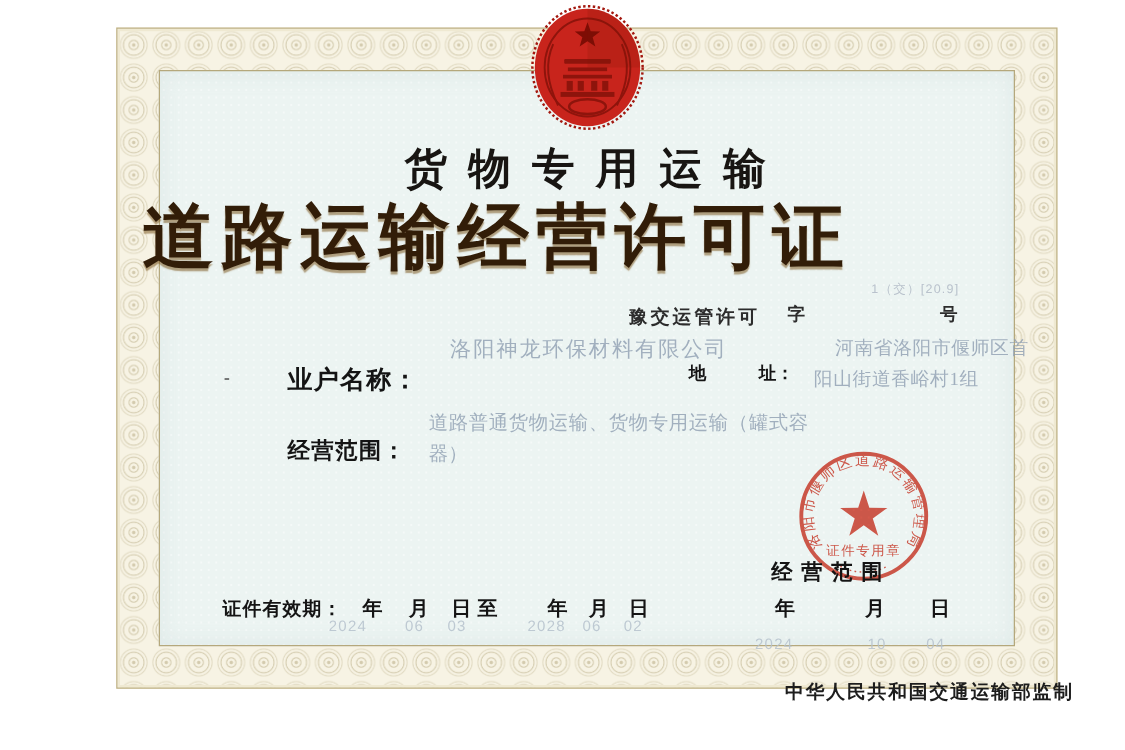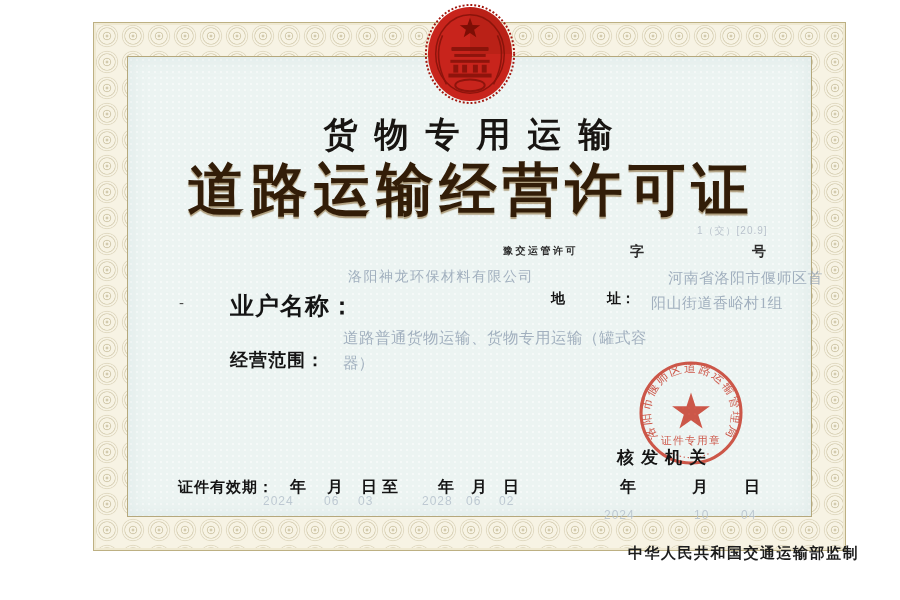--- a/index.html
+++ b/index.html
@@ -33,50 +33,50 @@
     box-shadow: inset 0 0 18px rgba(180,200,200,.25);
   }
 
   .country-title{
     left:118px;top:112px;width:700px;text-align:center;
     font-size:34px;font-weight:bold;color:#181512;
     letter-spacing:17px;text-indent:17px;
     font-family:"Liberation Sans",sans-serif;
   }
   .main-title{
-    left:108px;top:152px;width:720px;text-align:center;
+    left:108px;top:152px;width:720px;text-align:left;
     font-size:57px;font-weight:bold;color:#321d08;
     letter-spacing:6px;text-indent:6px;
     font-family:Liberation Serif, serif;
     text-shadow:0 2px 1px rgba(122,85,30,.55);
   }
   .print-code{
     left:697px;top:224px;font-size:10px;color:#b9c2cc;letter-spacing:1px;
   }
 
-  .permit-prefix{left:503px;top:244px;font-size:10px;color:#2c2c2c;letter-spacing:2.5px;font-weight:bold;}
+  .permit-prefix{left:503px;top:244px;font-size:15px;color:#2c2c2c;letter-spacing:2.5px;font-weight:bold;}
   .permit-zi{left:630px;top:243px;font-size:14px;color:#2c2c2c;font-weight:bold;}
   .permit-hao{left:752px;top:243px;font-size:14px;color:#2c2c2c;font-weight:bold;}
 
   .lbl{
     font-weight:bold;color:#141414;
     font-family:"Liberation Sans",sans-serif;
   }
   .faded{
     color:#8f9fb2;opacity:.8;
     font-family:"Liberation Serif",serif;
   }
   .faint-date{
     color:#b6c2cd;opacity:.85;font-size:12px;letter-spacing:1px;
     font-family:"Liberation Sans",sans-serif;
     margin-top:45px;
   }
 
-  .name-value{left:348px;top:268px;font-size:14px;letter-spacing:1.5px;}
-  .name-label{left:230px;top:290px;font-size:24px;letter-spacing:1px;}
+  .name-value{left:360px;top:268px;font-size:17px;letter-spacing:1.5px;}
+  .name-label{left:230px;top:290px;font-size:20px;letter-spacing:1px;}
   .dash-artifact{left:179px;top:294px;font-size:15px;color:#4c4c4c;}
   .addr-label{left:551px;top:290px;font-size:14px;}
   .addr-line1{left:668px;top:269px;font-size:15px;letter-spacing:.5px;}
   .addr-line2{left:651px;top:294px;font-size:15px;letter-spacing:.5px;}
 
   .scope-label{left:230px;top:348px;font-size:18px;letter-spacing:1px;}
   .scope-line1{left:343px;top:328px;font-size:15.5px;letter-spacing:.5px;}
   .scope-line2{left:343px;top:353px;font-size:15.5px;}
 
   .issuer-label{left:617px;top:446px;font-size:17px;letter-spacing:7px;}
@@ -151,21 +151,21 @@
     <path id="sealArc" d="M 25.2 88 A 46 46 0 1 1 104.8 88" fill="none"></path>
   </defs>
   <text class="seal-text" font-size="13.5" fill="#d84434" letter-spacing="2">
     <textPath href="#sealArc" startOffset="50%" text-anchor="middle">洛阳市偃师区道路运输管理局</textPath>
   </text>
   <path d="M65 42 l5 15.4 16.2 .1 -13.1 9.6 4.9 15.4 -13-9.4 -13 9.4 4.9-15.4 -13.1-9.6 16.2-.1 Z" fill="#d84434"></path>
   <text class="seal-text" x="65" y="100" font-size="12" fill="#d84434" text-anchor="middle" letter-spacing="1.5">证件专用章</text>
   <path d="M 44 110 A 46 46 0 0 0 86 110" fill="none" stroke="#d84434" stroke-width="1.2" stroke-dasharray="1.5 3"></path>
 </svg>
 
-<div class="abs lbl issuer-label">核发机关</div>
+<div class="abs lbl issuer-label">经营范围</div>
 
 <div class="abs faint-date fd-iy">2024</div>
 <div class="abs faint-date fd-im">10</div>
 <div class="abs faint-date fd-id">04</div>
 
 <div class="abs faint-date fd-sy">2024</div>
 <div class="abs faint-date fd-sm">06</div>
 <div class="abs faint-date fd-sd">03</div>
 <div class="abs faint-date fd-ey">2028</div>
 <div class="abs faint-date fd-em">06</div>

